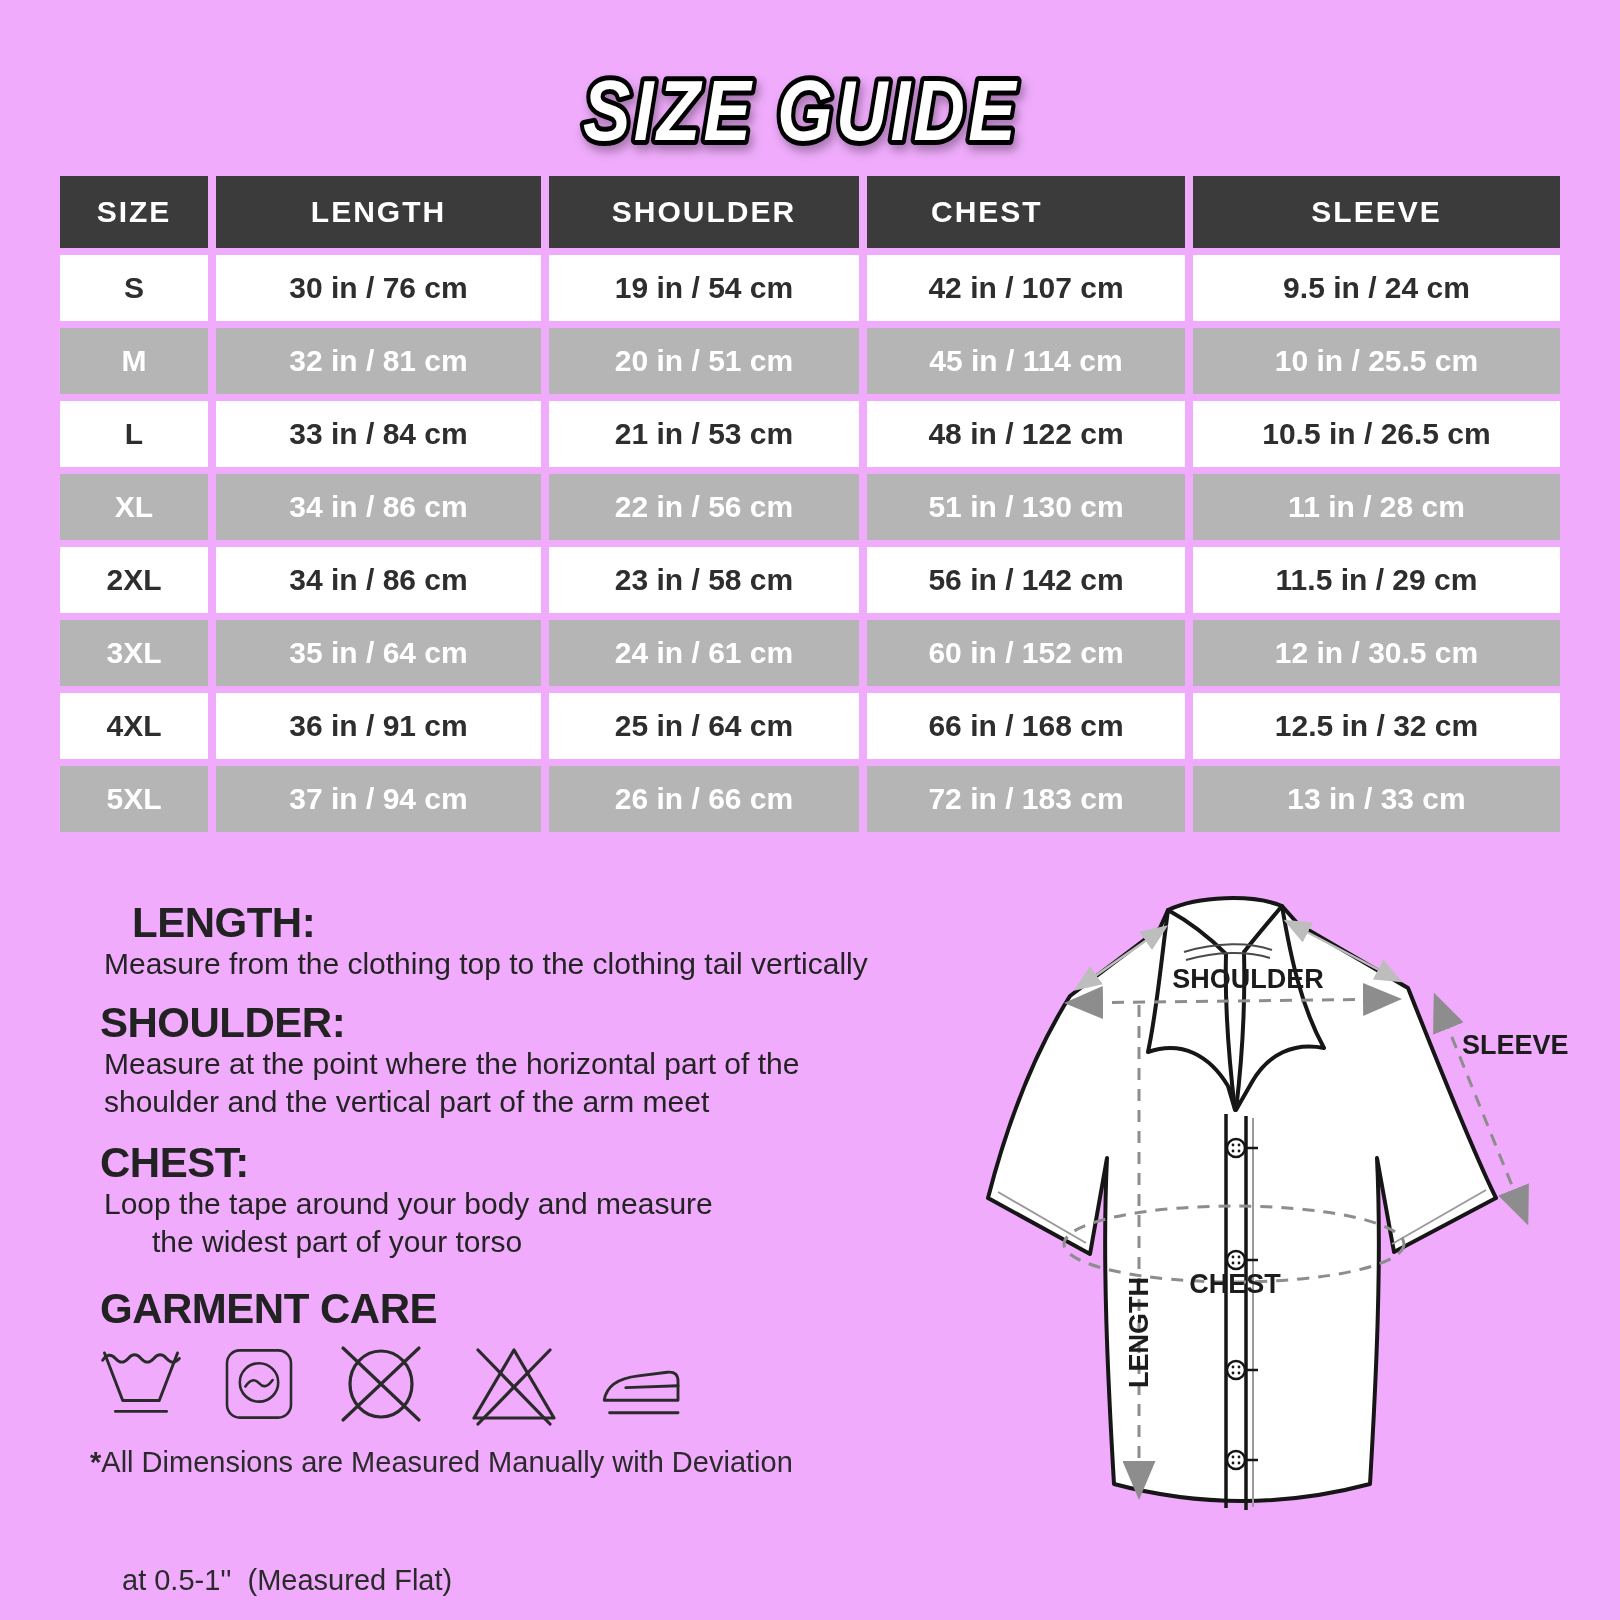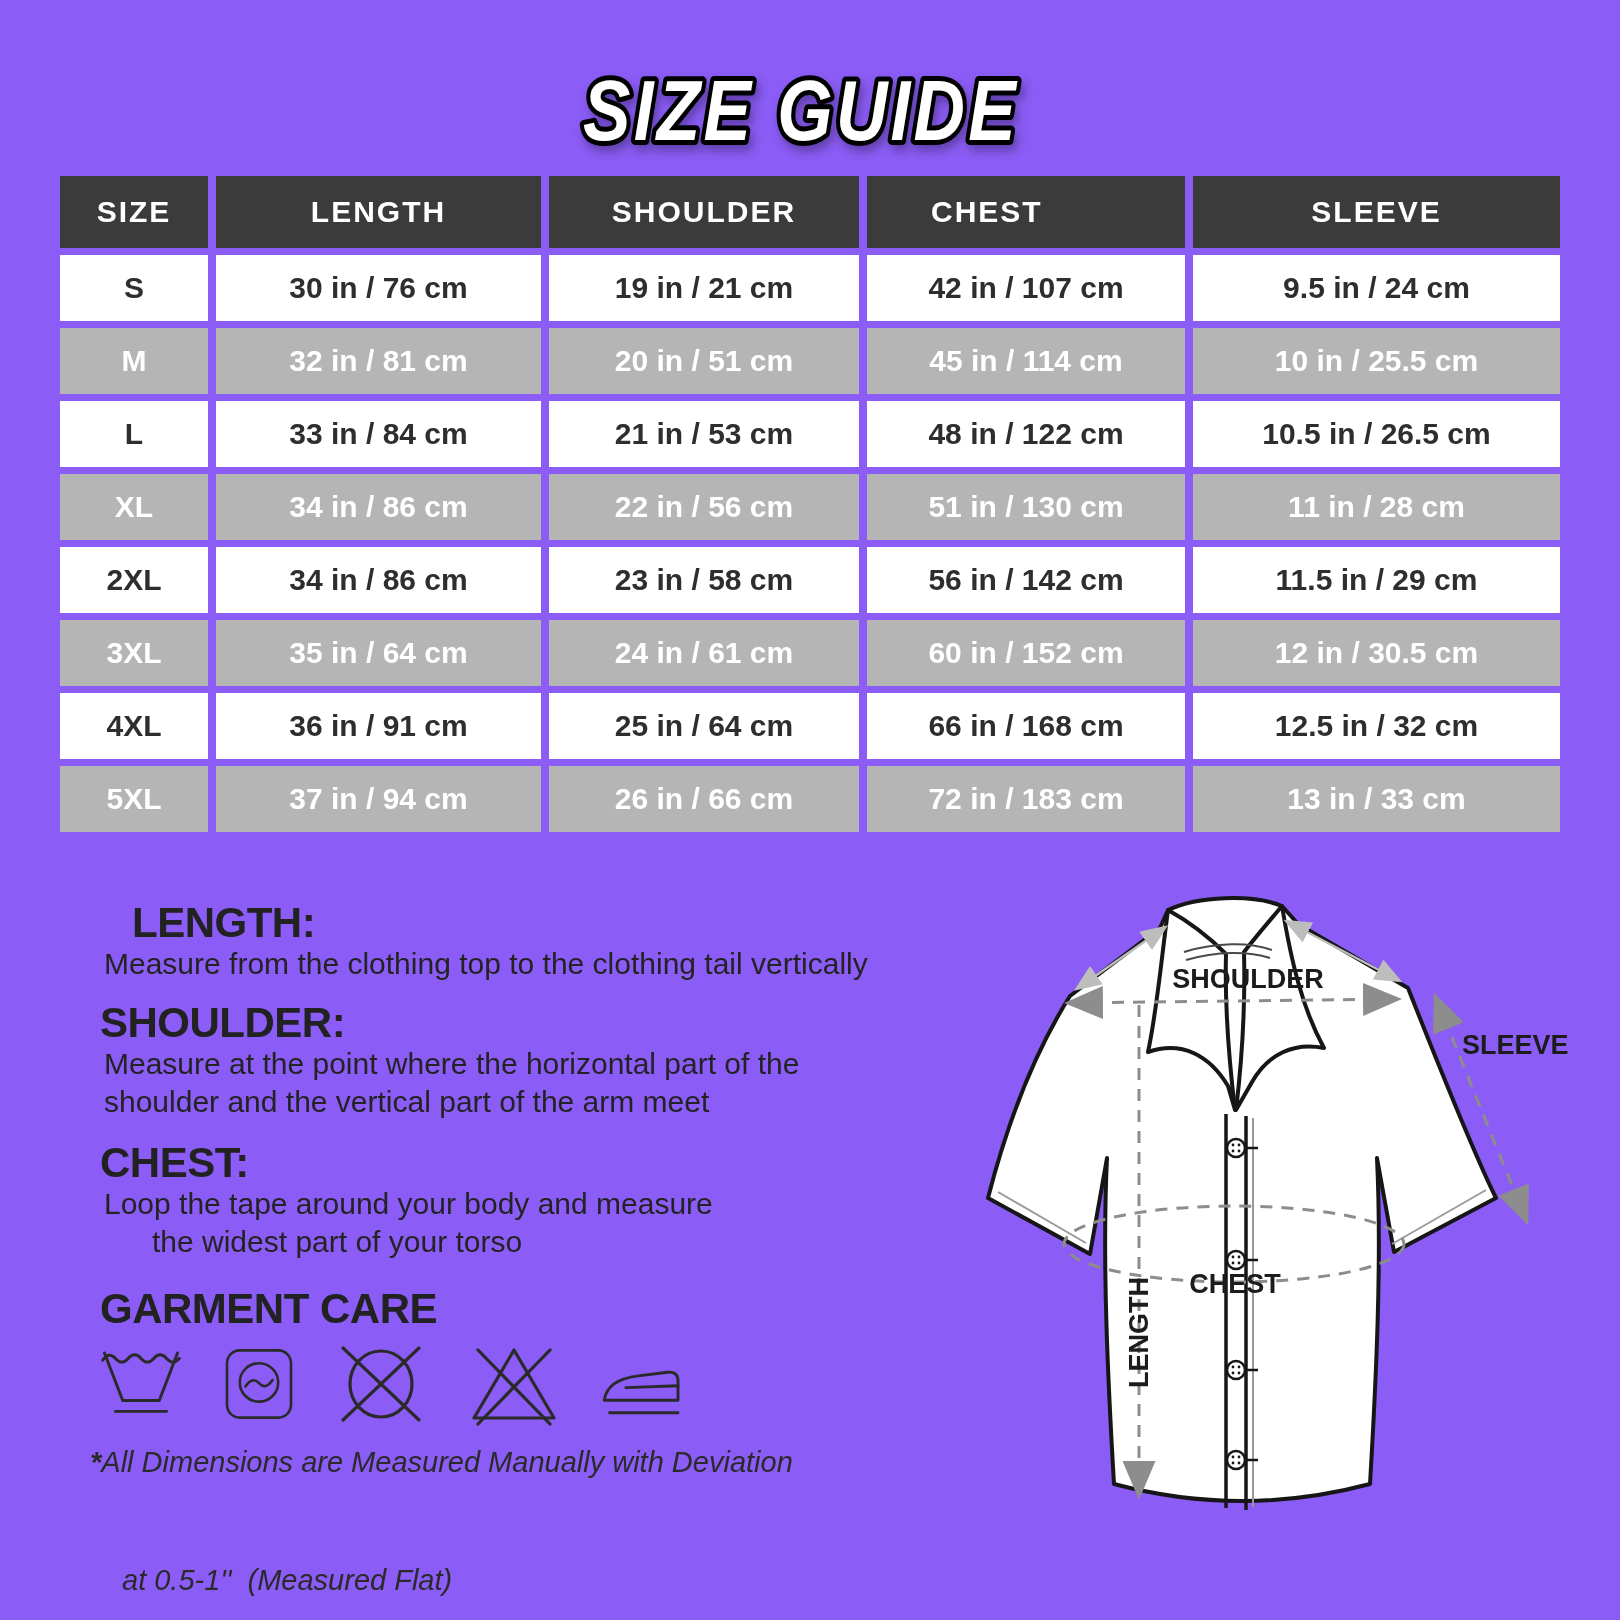--- a/index.html
+++ b/index.html
@@ -1,16 +1,16 @@
 <!DOCTYPE html>
 <html><head>
 <meta charset="utf-8">
 <style>
   html,body{margin:0;padding:0;background:#ffffff;}
-  #canvas{position:relative;width:1620px;height:1620px;background:#8b5cf6;overflow:hidden;
+  #canvas{position:relative;width:1620px;height:1620px;background:#f0abfc;overflow:hidden;
           font-family:"Liberation Sans",sans-serif;color:#2b2b2b;}
 
   
   #title-svg{position:absolute;left:0;top:28px;width:1620px;height:150px;}
 
   
   .size-table{position:absolute;left:60px;top:176px;width:1500px;
               display:grid;grid-template-columns:148px 325px 310px 318px 367px;
               grid-template-rows:72px repeat(8,66px);gap:7px 8px;}
   .cell{display:flex;align-items:center;justify-content:center;
@@ -24,21 +24,21 @@
   .def-h{position:absolute;left:100px;font-size:42px;font-weight:bold;
          letter-spacing:-0.5px;color:#222;line-height:46px;white-space:nowrap;}
   .def-t{position:absolute;left:104px;font-size:30px;color:#232323;
          line-height:40px;white-space:nowrap;}
 
   
   #care-icons{position:absolute;left:95px;top:1342px;display:flex;gap:32px;align-items:flex-end;}
   #care-icons svg{display:block;}
 
   
-  .foot{position:absolute;font-size:29px;color:#2a2a2a;line-height:40px;white-space:pre;font-style:italic;}
+  .foot{position:absolute;font-size:29px;color:#2a2a2a;line-height:40px;white-space:pre;}
   .foot b{font-weight:bold;}
 
   
   #shirt-svg{position:absolute;left:930px;top:862px;width:645px;height:670px;}
   .shirt-line{fill:#ffffff;stroke:#161616;stroke-width:4;stroke-linejoin:round;}
   .thin{fill:none;stroke:#4a4a4a;stroke-width:2;}
   .stitch{fill:none;stroke:#9a9a9a;stroke-width:2;}
   .dash{fill:none;stroke:#8d8d8d;stroke-width:3;stroke-dasharray:12 9;}
   .slope{fill:none;stroke:#bdbdbd;stroke-width:2.5;}
   .dlabel{font-family:"Liberation Sans",sans-serif;font-weight:bold;fill:#1c1c1c;font-size:27px;}
@@ -60,21 +60,21 @@
 
   <div class="size-table">
     <div class="cell head">SIZE</div>
     <div class="cell head">LENGTH</div>
     <div class="cell head">SHOULDER</div>
     <div class="cell head head-chest">CHEST</div>
     <div class="cell head">SLEEVE</div>
 
     <div class="cell r-white">S</div>
     <div class="cell r-white">30 in / 76 cm</div>
-    <div class="cell r-white">19 in / 21 cm</div>
+    <div class="cell r-white">19 in / 54 cm</div>
     <div class="cell r-white">42 in / 107 cm</div>
     <div class="cell r-white">9.5 in / 24 cm</div>
 
     <div class="cell r-gray">M</div>
     <div class="cell r-gray">32 in / 81 cm</div>
     <div class="cell r-gray">20 in / 51 cm</div>
     <div class="cell r-gray">45 in / 114 cm</div>
     <div class="cell r-gray">10 in / 25.5 cm</div>
 
     <div class="cell r-white">L</div>

